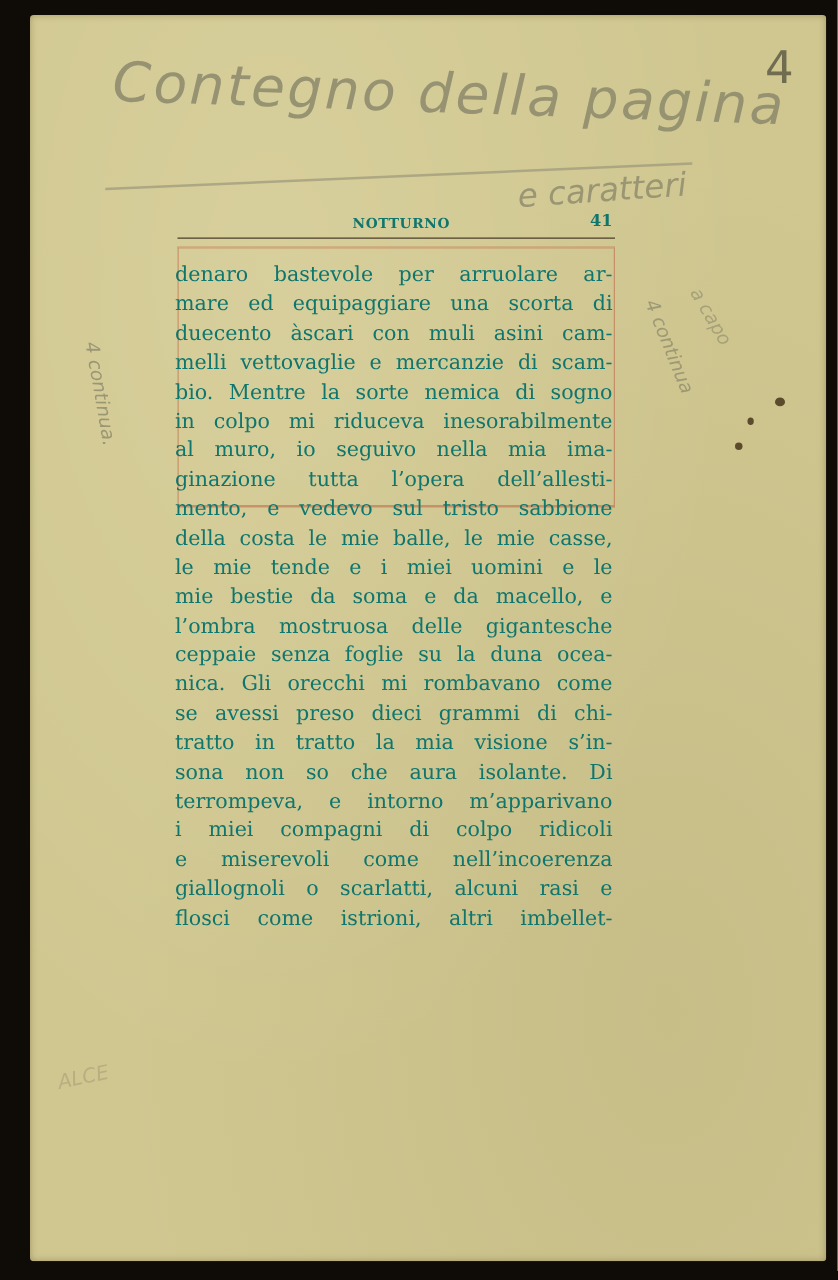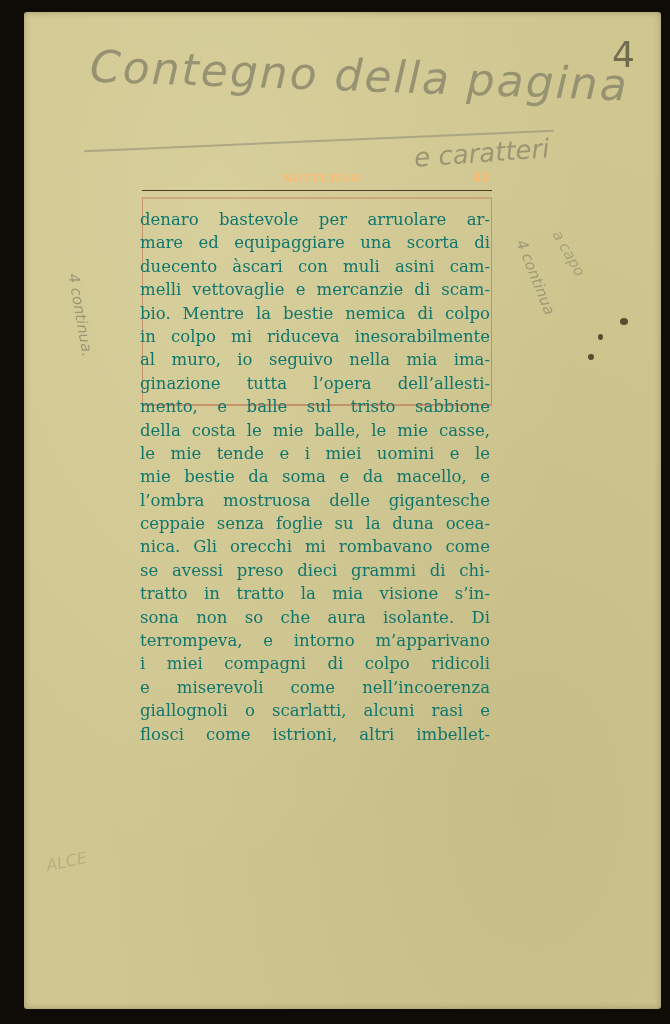--- a/index.html
+++ b/index.html
@@ -86,21 +86,21 @@
     position: absolute;
     background: #5b4a2c;
     border-radius: 50%;
   }
   .running-head {
     position: absolute;
     left: 142px; top: 168px;
     width: 350px;
     height: 22px;
     border-bottom: 1.5px solid #4b3e2a;
-    color: #fdba74;
+    color: #0f766e;
   }
   .running-title {
     position: absolute;
     left: 140px; top: 4px;
     font-size: 11px;
     font-weight: bold;
     letter-spacing: 0.5px;
   }
   .folio {
     position: absolute;
@@ -157,25 +157,25 @@
 <div class="running-head">
   <span class="running-title">NOTTURNO</span>
   <span class="folio">41</span>
 </div>
 
 <div class="text-block">
   <span class="line">denaro bastevole per arruolare ar-</span>
   <span class="line">mare ed equipaggiare una scorta di</span>
   <span class="line">duecento àscari con muli asini cam-</span>
   <span class="line">melli vettovaglie e mercanzie di scam-</span>
-  <span class="line">bio. Mentre la bestie nemica di colpo</span>
+  <span class="line">bio. Mentre la sorte nemica di sogno</span>
   <span class="line">in colpo mi riduceva inesorabilmente</span>
   <span class="line">al muro, io seguivo nella mia ima-</span>
   <span class="line">ginazione tutta l’opera dell’allesti-</span>
-  <span class="line">mento, e balle sul tristo sabbione</span>
+  <span class="line">mento, e vedevo sul tristo sabbione</span>
   <span class="line">della costa le mie balle, le mie casse,</span>
   <span class="line">le mie tende e i miei uomini e le</span>
   <span class="line">mie bestie da soma e da macello, e</span>
   <span class="line">l’ombra mostruosa delle gigantesche</span>
   <span class="line">ceppaie senza foglie su la duna ocea-</span>
   <span class="line">nica. Gli orecchi mi rombavano come</span>
   <span class="line">se avessi preso dieci grammi di chi-</span>
   <span class="line">tratto in tratto la mia visione s’in-</span>
   <span class="line">sona non so che aura isolante. Di</span>
   <span class="line">terrompeva, e intorno m’apparivano</span>

